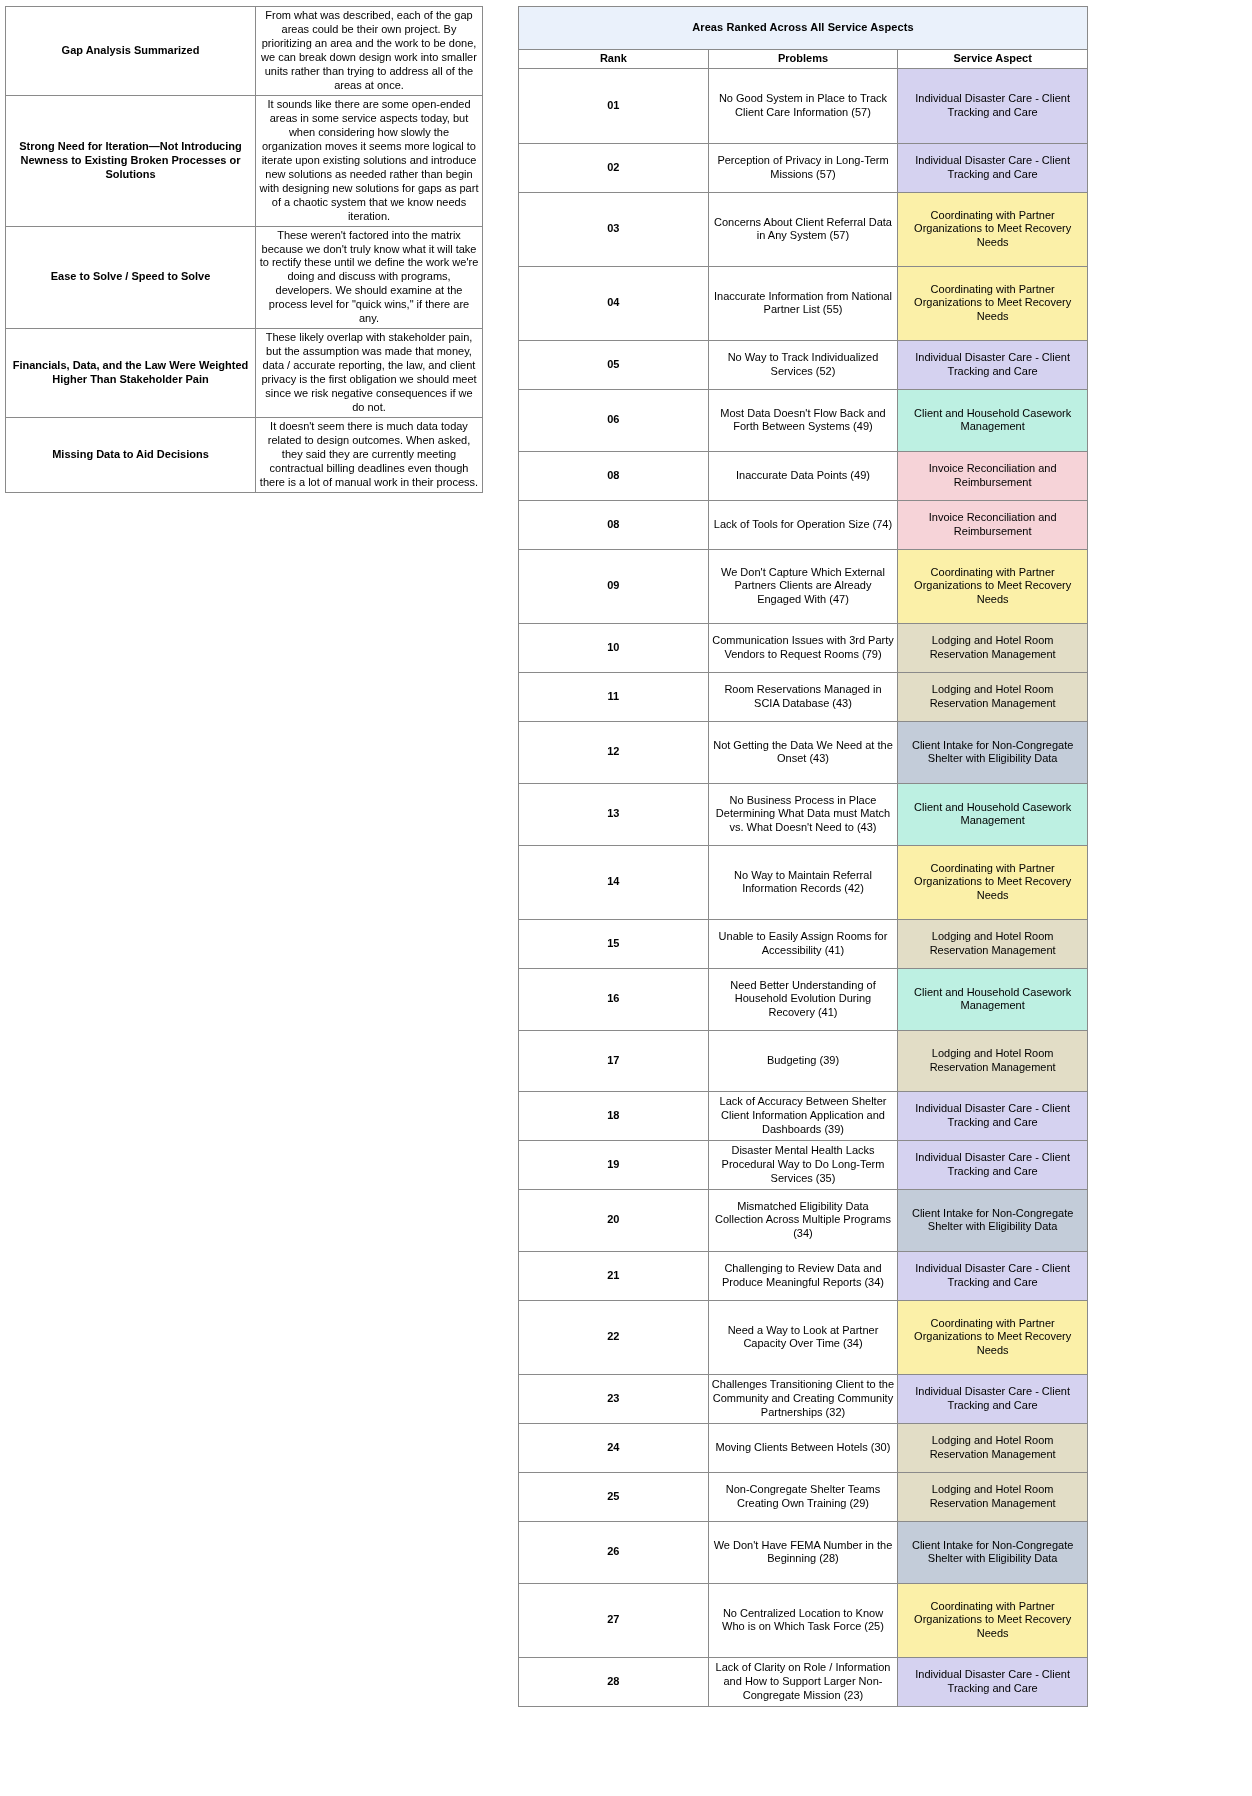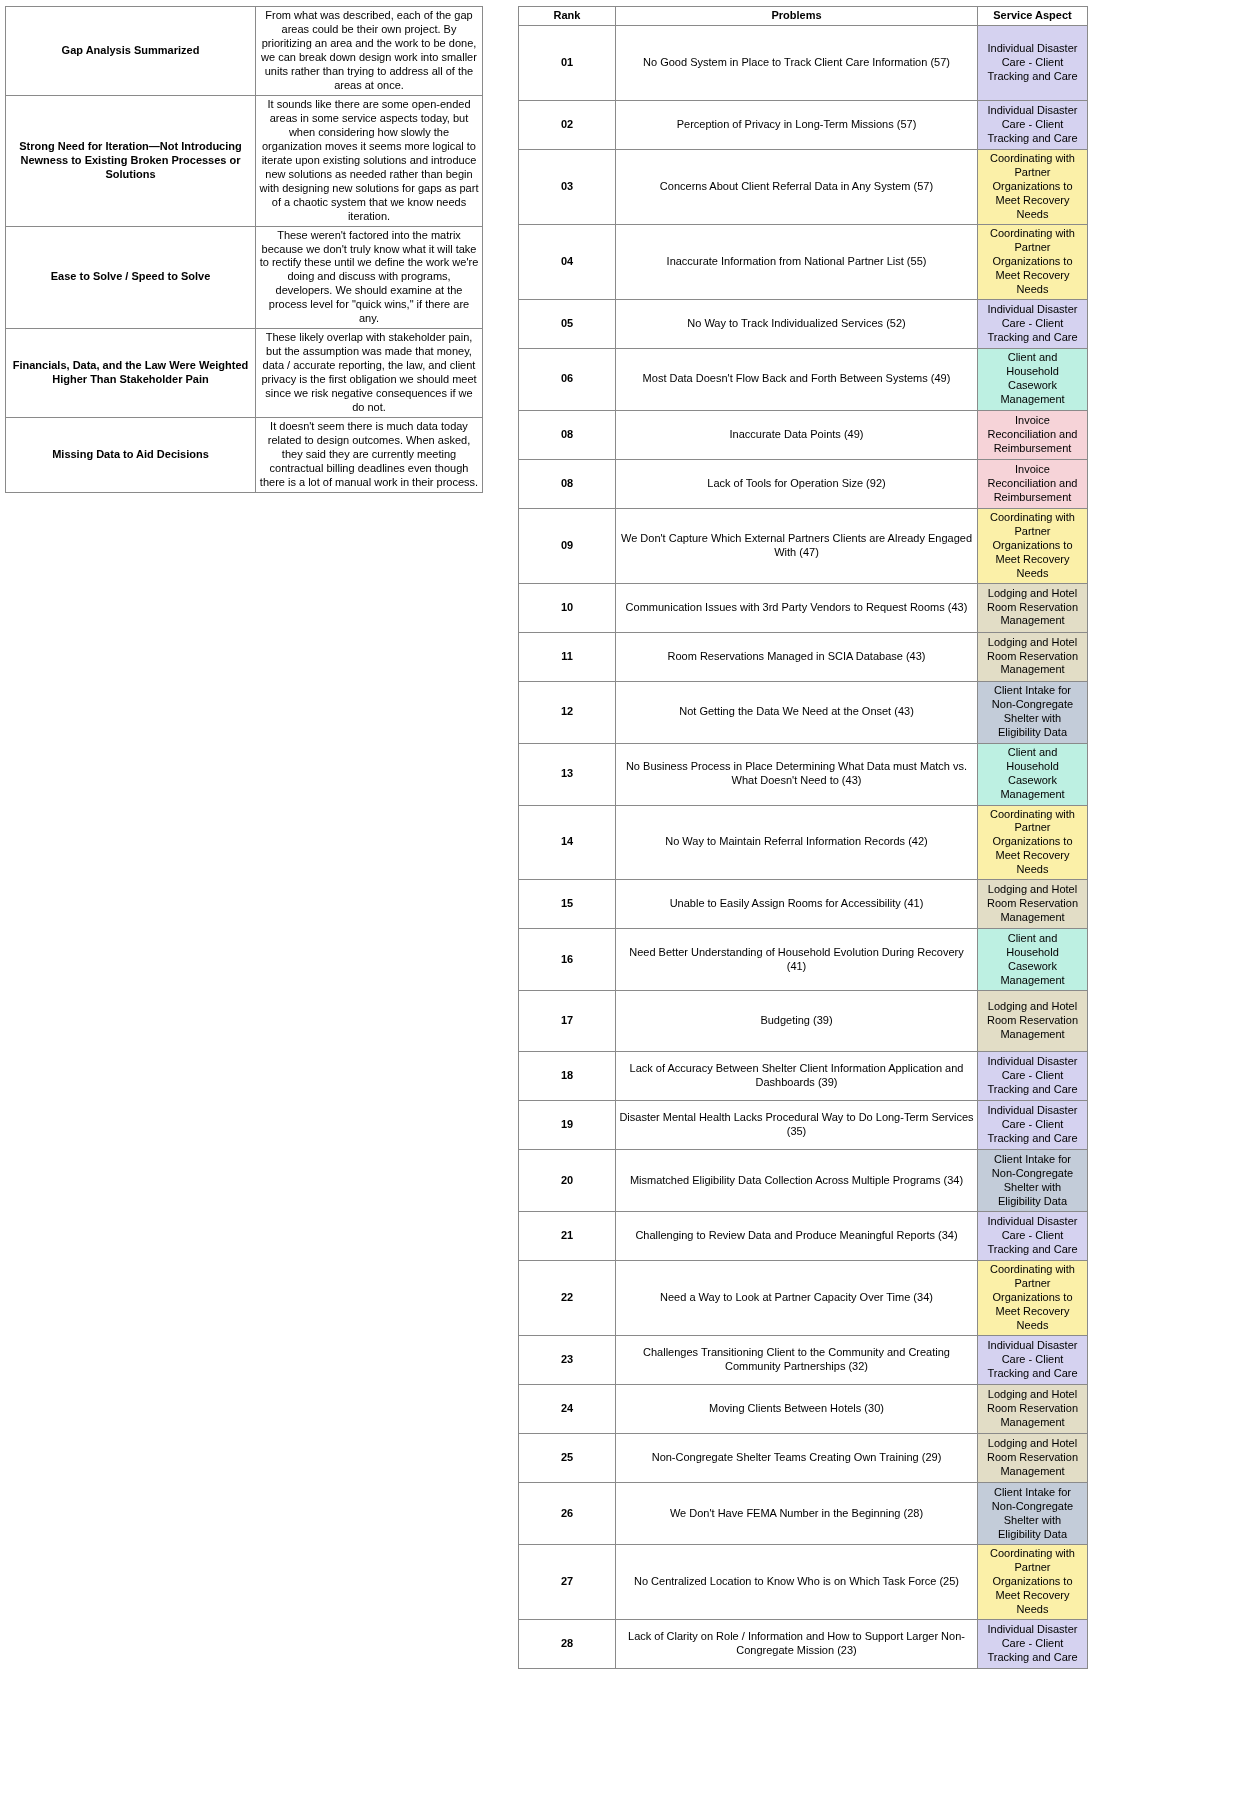--- a/index.html
+++ b/index.html
@@ -116,20 +116,23 @@
           <td class="la-text">It doesn't seem there is much data today related to design outcomes. When asked, they said they are currently meeting contractual billing deadlines even though there is a lot of manual work in their process.</td>
         </tr>
       </tbody>
   </table>
 </div>
 
 <div id="right-panel">
   <table class="grid">
     <tbody>
       <tr>
+        <td class="title-cell" colspan="3">Areas Ranked Across All Service Aspects</td>
+      </tr>
+      <tr>
         <td class="colhead rank-col">Rank</td>
         <td class="colhead prob-col">Problems</td>
         <td class="colhead aspect-col">Service Aspect</td>
       </tr>
 
     <tr style="height: 75px;">
           <td class="rank-col">01</td>
           <td class="prob-col">No Good System in Place to Track Client Care Information (57)</td>
           <td class="aspect-col sa-idc" style="background: rgb(213, 210, 240);">Individual Disaster Care - Client Tracking and Care</td>
         </tr>
@@ -158,31 +161,31 @@
           <td class="prob-col">Most Data Doesn't Flow Back and Forth Between Systems (49)</td>
           <td class="aspect-col sa-chcm" style="background: rgb(189, 240, 226);">Client and Household Casework Management</td>
         </tr>
         <tr style="height: 49px;">
           <td class="rank-col">08</td>
           <td class="prob-col">Inaccurate Data Points (49)</td>
           <td class="aspect-col sa-irr" style="background: rgb(246, 211, 216);">Invoice Reconciliation and Reimbursement</td>
         </tr>
         <tr style="height: 49px;">
           <td class="rank-col">08</td>
-          <td class="prob-col">Lack of Tools for Operation Size (92)</td>
+          <td class="prob-col">Lack of Tools for Operation Size (74)</td>
           <td class="aspect-col sa-irr" style="background: rgb(246, 211, 216);">Invoice Reconciliation and Reimbursement</td>
         </tr>
         <tr style="height: 74px;">
           <td class="rank-col">09</td>
           <td class="prob-col">We Don't Capture Which External Partners Clients are Already Engaged With (47)</td>
           <td class="aspect-col sa-cpo" style="background: rgb(251, 240, 168);">Coordinating with Partner Organizations to Meet Recovery Needs</td>
         </tr>
         <tr style="height: 49px;">
           <td class="rank-col">10</td>
-          <td class="prob-col">Communication Issues with 3rd Party Vendors to Request Rooms (43)</td>
+          <td class="prob-col">Communication Issues with 3rd Party Vendors to Request Rooms (79)</td>
           <td class="aspect-col sa-lhrr" style="background: rgb(226, 221, 198);">Lodging and Hotel Room Reservation Management</td>
         </tr>
         <tr style="height: 49px;">
           <td class="rank-col">11</td>
           <td class="prob-col">Room Reservations Managed in SCIA Database (43)</td>
           <td class="aspect-col sa-lhrr" style="background: rgb(226, 221, 198);">Lodging and Hotel Room Reservation Management</td>
         </tr>
         <tr style="height: 62px;">
           <td class="rank-col">12</td>
           <td class="prob-col">Not Getting the Data We Need at the Onset (43)</td>

